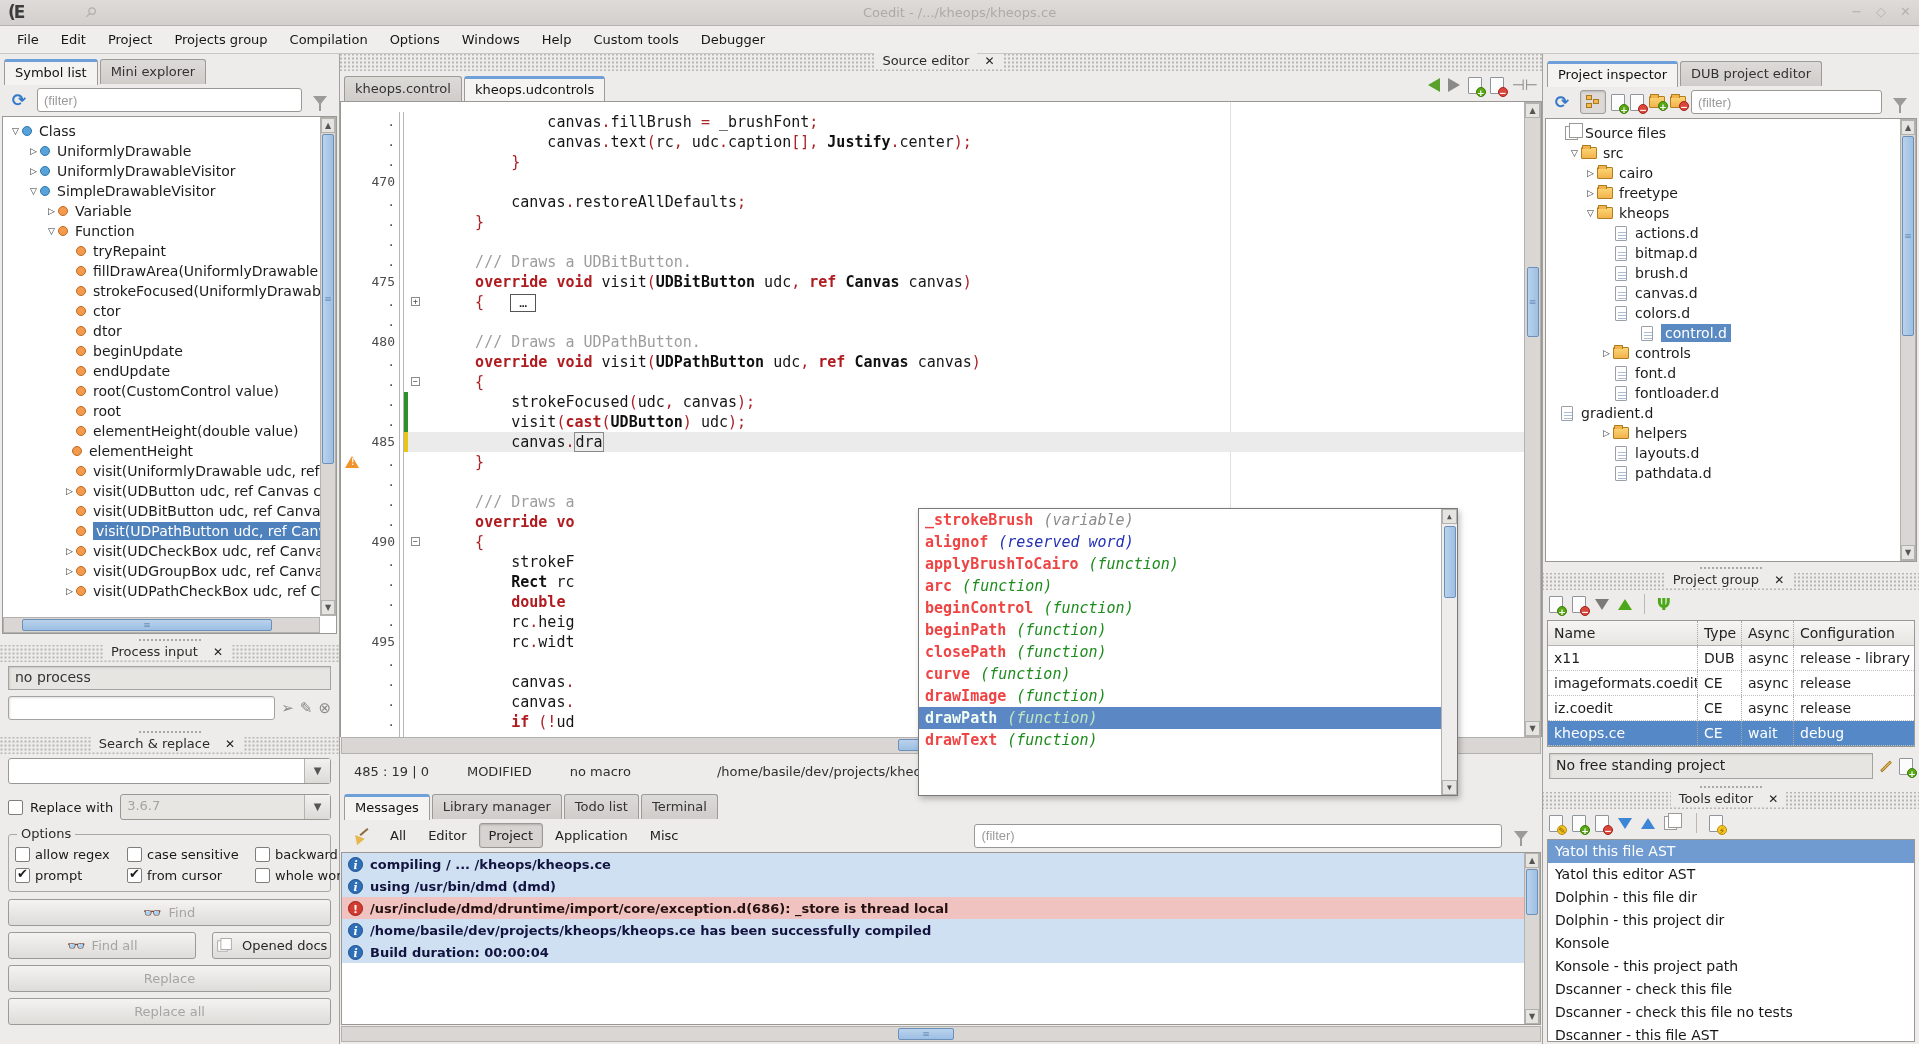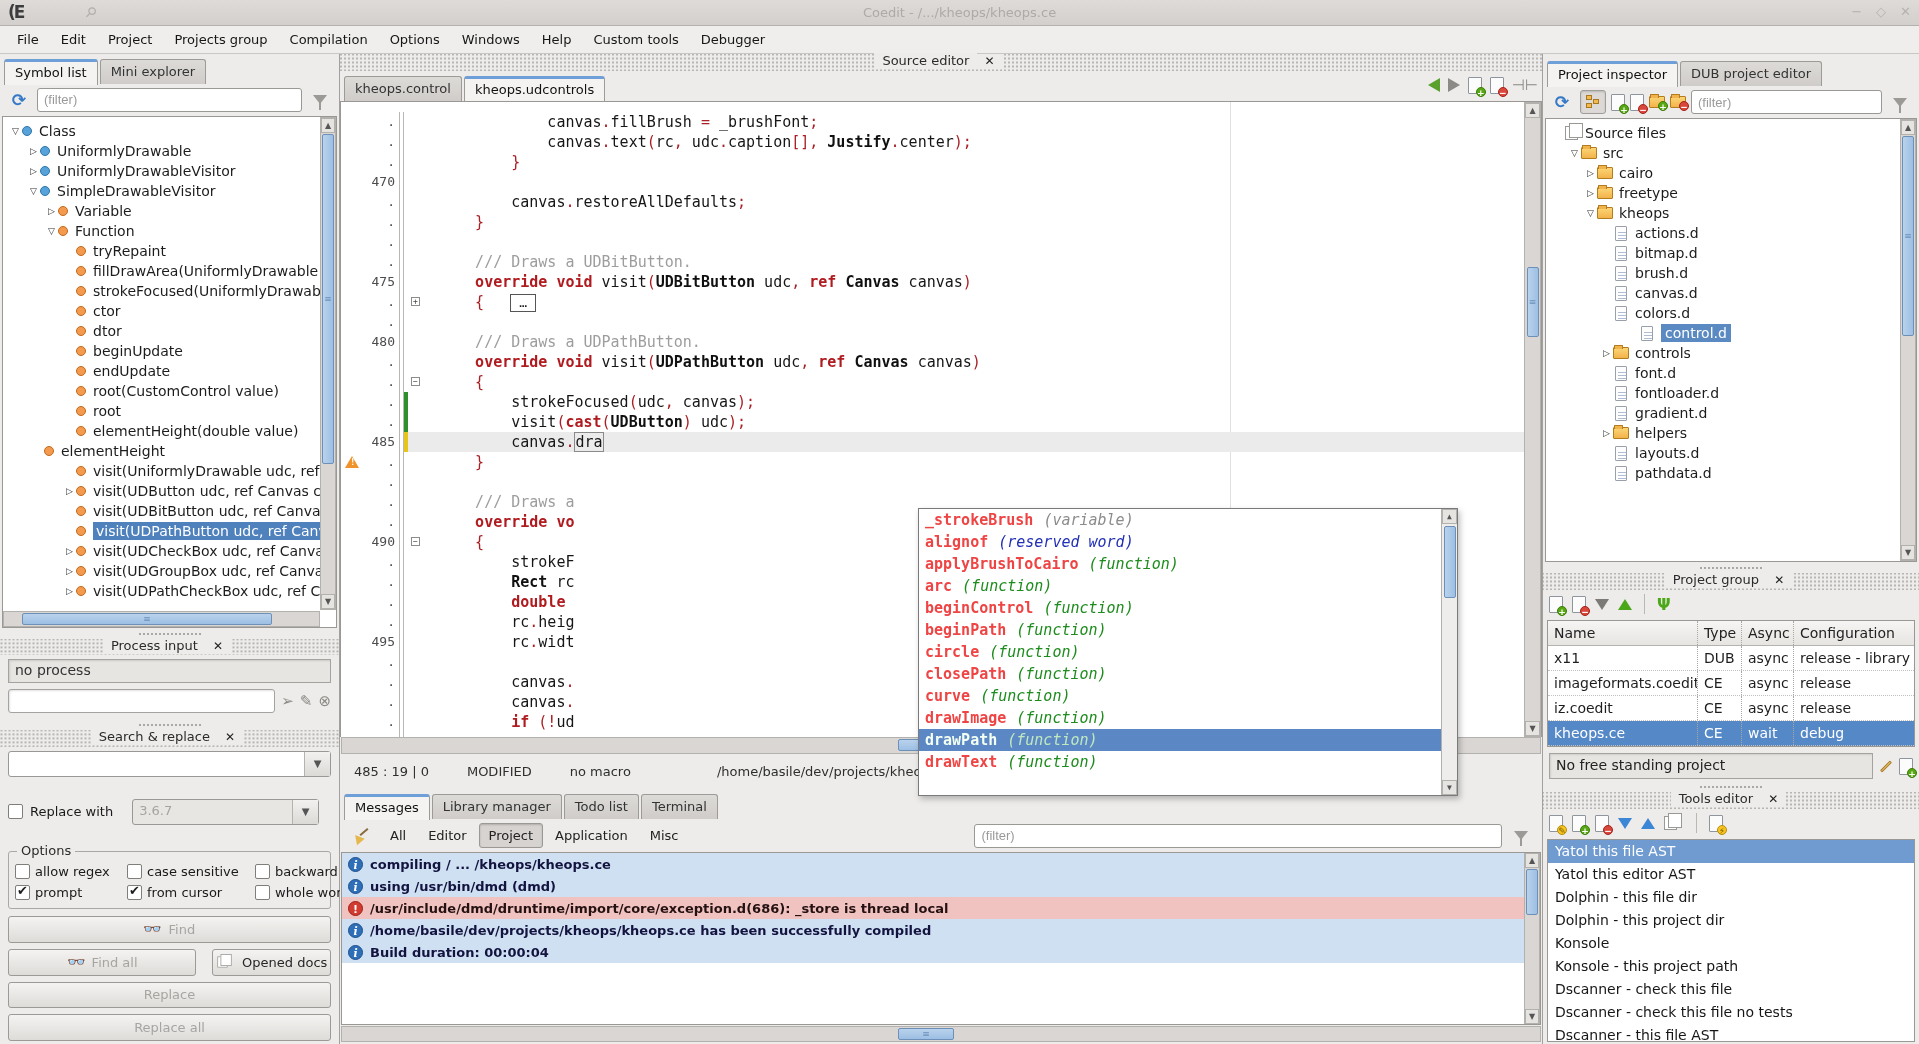--- a/index.html
+++ b/index.html
@@ -306,21 +306,21 @@
             <div class="trow" style="padding-left: 60px;">
               <span class="exp"></span>
               <span class="dot orange"></span>
               <span class="lbl">root</span>
             </div>
             <div class="trow" style="padding-left: 60px;">
               <span class="exp"></span>
               <span class="dot orange"></span>
               <span class="lbl">elementHeight(double value)</span>
             </div>
-            <div class="trow" style="padding-left: 28px;">
+            <div class="trow" style="padding-left: 56px;">
               <span class="exp"></span>
               <span class="dot orange"></span>
               <span class="lbl">elementHeight</span>
             </div>
             <div class="trow" style="padding-left: 60px;">
               <span class="exp"></span>
               <span class="dot orange"></span>
               <span class="lbl">visit(UniformlyDrawable udc, ref Ca</span>
             </div>
             <div class="trow" style="padding-left: 60px;">
@@ -381,21 +381,21 @@
         <span>Search &amp; replace</span>
         <span class="sec-close">✕</span>
       </div>
       <div class="combo">
         <div class="cfield"></div>
         <div class="cbtn">▼</div>
       </div>
       <div class="replace-row">
         <div class="ckbox"></div>
         <span>Replace with</span>
-        <div class="combo disabled" style="flex:1; margin:12px;">
+        <div class="combo disabled" style="flex:1; margin:0;">
           <div class="cfield">3.6.7</div>
           <div class="cbtn">▼</div>
         </div>
       </div>
       <div class="groupbox">
         <span class="gb-title">Options</span>
         <div class="opt-grid">
             <div class="opt-item">
               <div class="ckbox"></div>
               <span>allow regex</span>
@@ -875,21 +875,20 @@
       </div>
 
       <div class="popup">
         <div class="pop-list">
             <div class="pitem"><b>_strokeBrush</b><span class="kind var">(variable)</span></div>
             <div class="pitem"><b>alignof</b><span class="kind res">(reserved word)</span></div>
             <div class="pitem"><b>applyBrushToCairo</b><span class="kind fun">(function)</span></div>
             <div class="pitem"><b>arc</b><span class="kind fun">(function)</span></div>
             <div class="pitem"><b>beginControl</b><span class="kind fun">(function)</span></div>
             <div class="pitem"><b>beginPath</b><span class="kind fun">(function)</span></div>
-            <div class="pitem"><b>circle</b><span class="kind fun">(function)</span></div>
             <div class="pitem"><b>closePath</b><span class="kind fun">(function)</span></div>
             <div class="pitem"><b>curve</b><span class="kind fun">(function)</span></div>
             <div class="pitem"><b>drawImage</b><span class="kind fun">(function)</span></div>
             <div class="pitem sel"><b>drawPath</b><span class="kind fun">(function)</span></div>
             <div class="pitem"><b>drawText</b><span class="kind fun">(function)</span></div>
           </div>
         <div class="pop-sb">
           <div class="sb-arr">▲</div>
           <div class="pop-thumb"></div>
           <div style="flex:1"></div>
@@ -996,21 +995,21 @@
             <div class="trow" style="padding-left: 54px;">
               <span class="exp"></span>
               <span class="file-ic"></span>
               <span>font.d</span>
             </div>
             <div class="trow" style="padding-left: 54px;">
               <span class="exp"></span>
               <span class="file-ic"></span>
               <span>fontloader.d</span>
             </div>
-            <div class="trow" style="padding-left: 54px;">
+            <div class="trow" style="">
               <span class="exp"></span>
               <span class="file-ic"></span>
               <span>gradient.d</span>
             </div>
             <div class="trow" style="padding-left: 54px;">
               <span class="exp">▷</span>
               <span class="folder-ic"></span>
               <span>helpers</span>
             </div>
             <div class="trow" style="padding-left: 54px;">

